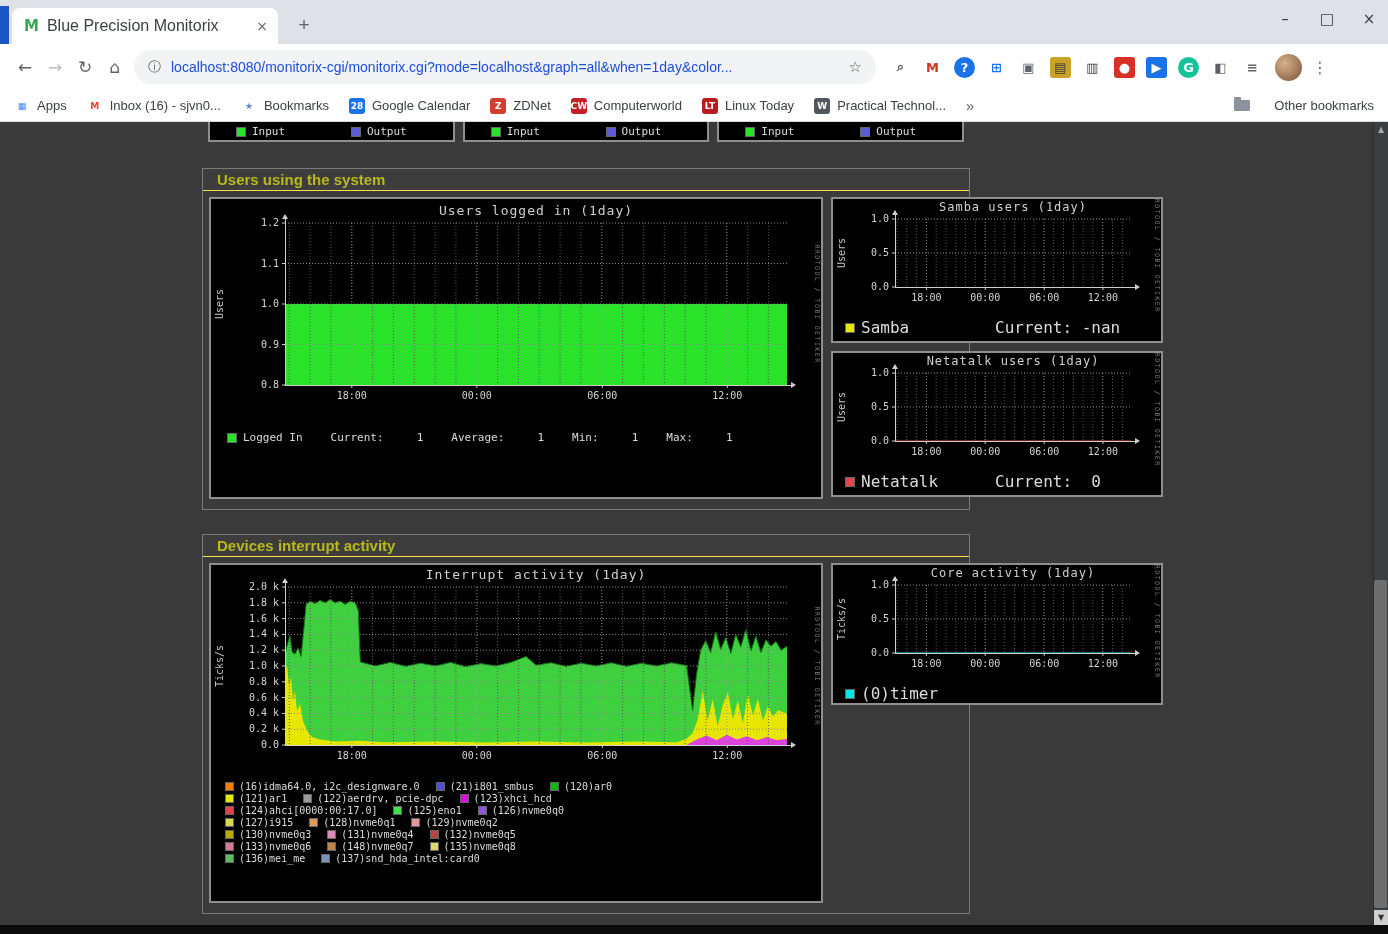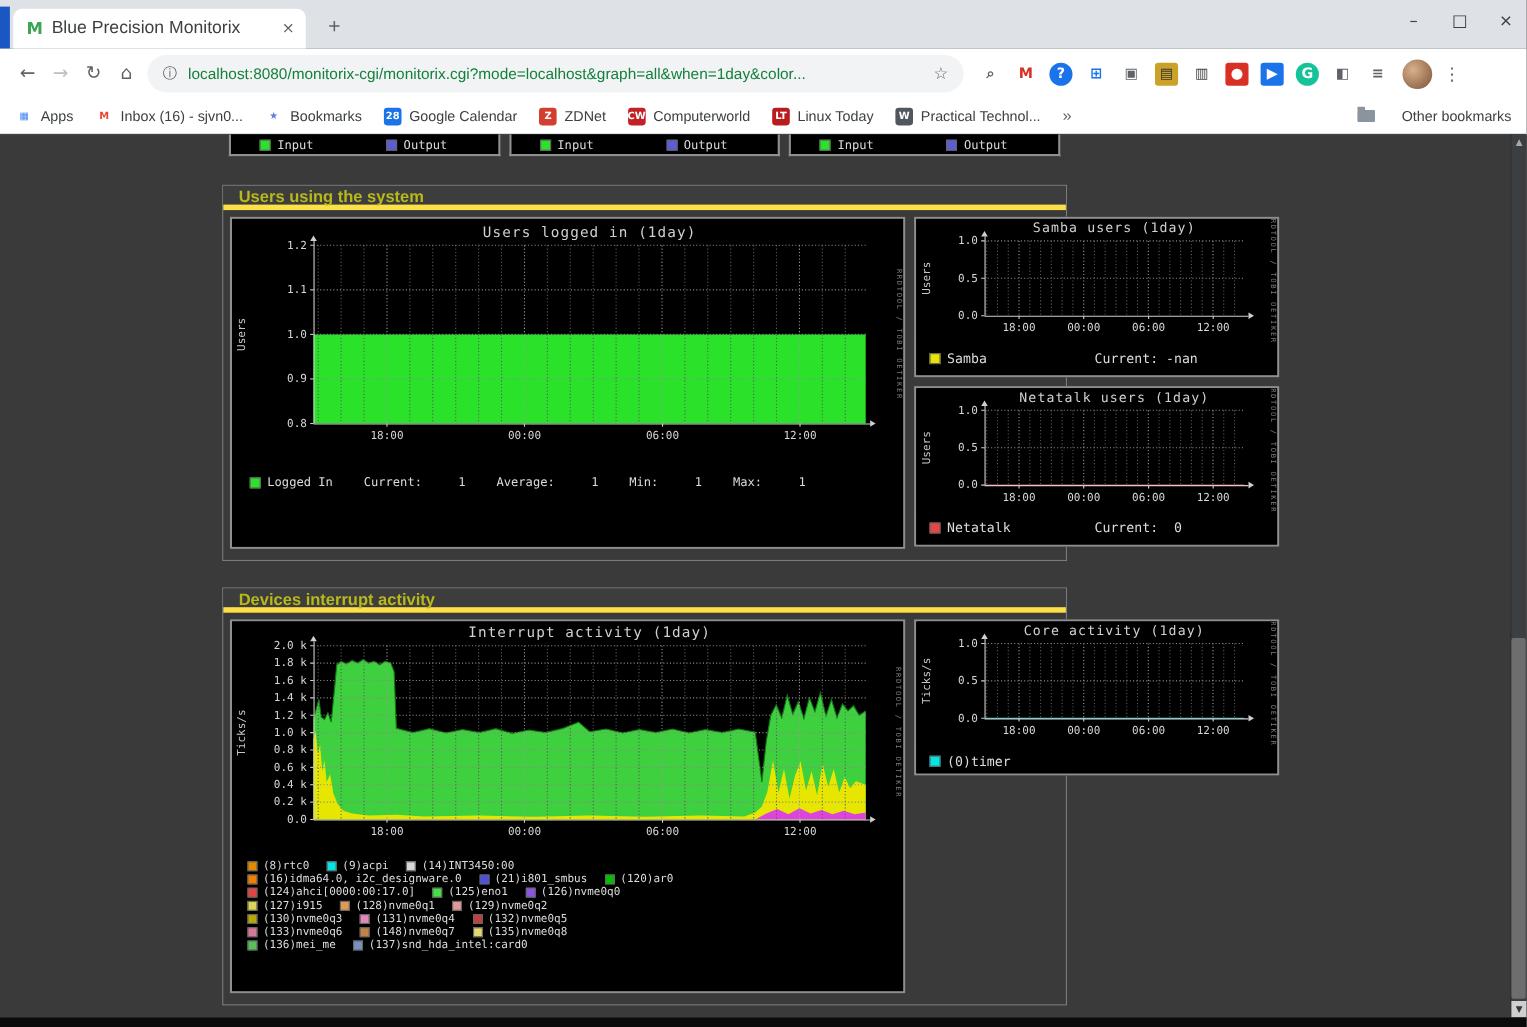--- a/index.html
+++ b/index.html
@@ -16,21 +16,21 @@
   .newtab{position:absolute;left:292px;top:13px;width:24px;height:24px;color:#5f6368;font-size:19px;line-height:24px;text-align:center}
   .win-controls{position:absolute;right:12px;top:10px;display:flex;gap:28px;color:#3c4043;font-size:15px;font-family:"DejaVu Sans",sans-serif}
   .win-controls span{width:14px;text-align:center}
 
   
   .toolbar{height:46px;background:#fff;display:flex;align-items:center;padding:0 10px}
   .nav-ico{width:30px;height:30px;display:flex;align-items:center;justify-content:center;font-size:17px;color:#5f6368;font-family:"DejaVu Sans",sans-serif}
   .nav-ico.fwd{color:#bcc0c4}
   .omnibox{width:742px;height:34px;background:#f1f3f4;border-radius:17px;display:flex;align-items:center;gap:10px;padding:0 14px;margin-left:4px}
   .omni-info{color:#5f6368;font-size:13px;font-family:"DejaVu Sans",sans-serif}
-  .omni-url{flex:1;font-size:14px;color:#15803d;white-space:nowrap;overflow:hidden}
+  .omni-url{flex:1;font-size:14px;color:#1d4ed8;white-space:nowrap;overflow:hidden}
   .omni-star{color:#5f6368;font-size:15px;font-family:"DejaVu Sans",sans-serif}
   .extensions{display:flex;align-items:center;gap:11px;margin-left:14px}
   .ext{width:21px;height:21px;display:flex;align-items:center;justify-content:center;font-size:13px;font-weight:bold;font-family:"DejaVu Sans",sans-serif}
   .avatar{width:27px;height:27px;border-radius:50%;background:radial-gradient(circle at 35% 35%,#d7b08c,#7a5236);margin-left:12px;flex:none}
   .menu3{color:#5f6368;font-size:16px;margin-left:10px;width:16px;text-align:center;font-family:"DejaVu Sans",sans-serif}
 
   
   .bookmarks{height:32px;background:#fff;border-bottom:1px solid #d7d9dc;display:flex;align-items:center;gap:20px;padding:0 14px}
   .bm{display:flex;align-items:center;gap:7px}
   .bm-ico{width:16px;height:16px;border-radius:3px;display:flex;align-items:center;justify-content:center;font-size:9px;font-weight:bold;font-family:"DejaVu Sans",sans-serif;flex:none}
@@ -50,37 +50,37 @@
   .cut-panel{height:20px;background:#000;border:2px solid #8f8f8f;border-top:none;flex:1;display:flex;align-items:flex-end}
   .cut-legend{width:100%;display:flex;justify-content:space-between;align-items:center;padding:0 46px 2px 26px;color:#dcdcdc;font-family:"DejaVu Sans Mono",monospace;font-size:11px}
   .cut-legend .leg-item{display:inline-flex;align-items:center}
   .cut-legend .sw{width:10px;height:10px;margin-right:6px;border:1px solid #666}
   .sw-in{background:#2be22b}
   .sw-out{background:#5c5cd6}
 
   
   .mx-section{border:1px solid #7b7b7b;margin-top:26px;background:#3a3a3a}
   .sec2{margin-top:24px}
-  .sec-header{height:22px;line-height:22px;background:#3d3d3d;border-bottom:5px solid #fde047;color:#b9b91c;font-weight:bold;font-size:15px;padding-left:14px}
+  .sec-header{height:22px;line-height:22px;background:#3d3d3d;border-bottom:1px solid #fde047;color:#b9b91c;font-weight:bold;font-size:15px;padding-left:14px}
   .sec-body{display:flex;gap:8px;padding:6px 6px 10px 6px}
   .col{display:flex;flex-direction:column;gap:8px;width:332px}
   .panel{background:#000;border:2px solid #8f8f8f}
   .panel.big{width:614px;height:302px}
   .panel.big.tall{height:340px}
   .panel.sm{width:332px;height:146px}
   .panel.sm.short{height:142px}
 
   
   .gbox{background:#000;width:100%;height:100%;overflow:hidden}
   .leg{margin:16px 0 0 16px;color:#dcdcdc;font-family:"DejaVu Sans Mono",monospace;font-size:11px}
   .leg-row{display:flex;align-items:center;gap:28px;margin-bottom:2px}
   .leg-item{display:inline-flex;align-items:center}
   .leg .sw{width:10px;height:10px;margin-right:6px;border:1px solid #666;flex:none}
   .leg .lt{white-space:pre}
-  .leg-sm .leg{margin:3px 0 0 12px;font-size:12px}
+  .leg-sm .leg{margin:3px 0 0 12px;font-size:16px}
   .leg-sm .leg-row{gap:0}
   .leg-sm .leg-item:first-child{min-width:150px}
   .leg-int .leg{margin:8px 0 0 14px;font-size:10px}
   .leg-int .leg-row{gap:16px;margin-bottom:1px}
   .leg-int .leg .sw{width:9px;height:9px;margin-right:5px}
 
   
   .scrollbar{position:absolute;top:0;right:0;width:15px;height:100%;background:#3c3f41;border-left:1px solid #2e2e2e}
   .sb-btn{height:15px;display:flex;align-items:center;justify-content:center;color:#a8a8a8;font-size:8px;font-family:"DejaVu Sans",sans-serif}
   .sb-btn.bottom{position:absolute;bottom:0;width:100%;background:#cfcfcf;color:#333}
@@ -526,44 +526,44 @@
                   <line x1="391.3" y1="180" x2="391.3" y2="183" stroke="#cfcfcf"></line>
                   <text x="391.3" y="194" text-anchor="middle" fill="#d6d6d6" font-size="10" font-family="DejaVu Sans Mono, monospace">06:00</text>
                   <line x1="516.3" y1="180" x2="516.3" y2="183" stroke="#cfcfcf"></line>
                   <text x="516.3" y="194" text-anchor="middle" fill="#d6d6d6" font-size="10" font-family="DejaVu Sans Mono, monospace">12:00</text>
                   <text x="325" y="14" text-anchor="middle" fill="#d0d0d0" font-size="13" font-family="DejaVu Sans Mono, monospace" letter-spacing="1">Interrupt activity  (1day)</text>
                   <text x="12" y="101" text-anchor="middle" fill="#c6c6c6" font-size="10" font-family="DejaVu Sans Mono, monospace" transform="rotate(-90 12 101)">Ticks/s</text>
                   <text x="604" y="101" text-anchor="middle" fill="#7f7f7f" font-size="6.5" font-family="DejaVu Sans Mono, monospace" letter-spacing="1.5" transform="rotate(90 604 101)">RRDTOOL / TOBI OETIKER</text>
                 </svg><div class="leg">
                   <div class="leg-row">
                     <span class="leg-item">
-                      <span class="sw" style="background: rgb(224, 138, 0);"></span>
-                      <span class="lt">(8)rtc0</span>
-                    </span>
-                    <span class="leg-item">
-                      <span class="sw" style="background: rgb(0, 229, 229);"></span>
-                      <span class="lt">(9)acpi</span>
-                    </span>
-                    <span class="leg-item">
-                      <span class="sw" style="background: rgb(216, 216, 216);"></span>
-                      <span class="lt">(14)INT3450:00</span>
+                      <span class="sw" style="background: rgb(240, 128, 0);"></span>
+                      <span class="lt">(16)idma64.0, i2c_designware.0</span>
+                    </span>
+                    <span class="leg-item">
+                      <span class="sw" style="background: rgb(78, 78, 224);"></span>
+                      <span class="lt">(21)i801_smbus</span>
+                    </span>
+                    <span class="leg-item">
+                      <span class="sw" style="background: rgb(0, 192, 0);"></span>
+                      <span class="lt">(120)ar0</span>
                     </span>
                   </div>
                   <div class="leg-row">
                     <span class="leg-item">
-                      <span class="sw" style="background: rgb(240, 128, 0);"></span>
-                      <span class="lt">(16)idma64.0, i2c_designware.0</span>
-                    </span>
-                    <span class="leg-item">
-                      <span class="sw" style="background: rgb(78, 78, 224);"></span>
-                      <span class="lt">(21)i801_smbus</span>
-                    </span>
-                    <span class="leg-item">
-                      <span class="sw" style="background: rgb(0, 192, 0);"></span>
-                      <span class="lt">(120)ar0</span>
+                      <span class="sw" style="background: rgb(230, 230, 0);"></span>
+                      <span class="lt">(121)ar1</span>
+                    </span>
+                    <span class="leg-item">
+                      <span class="sw" style="background: rgb(154, 154, 154);"></span>
+                      <span class="lt">(122)aerdrv, pcie-dpc</span>
+                    </span>
+                    <span class="leg-item">
+                      <span class="sw" style="background: rgb(228, 0, 228);"></span>
+                      <span class="lt">(123)xhci_hcd</span>
                     </span>
                   </div>
                   <div class="leg-row">
                     <span class="leg-item">
                       <span class="sw" style="background: rgb(224, 68, 68);"></span>
                       <span class="lt">(124)ahci[0000:00:17.0]</span>
                     </span>
                     <span class="leg-item">
                       <span class="sw" style="background: rgb(68, 224, 68);"></span>
                       <span class="lt">(125)eno1</span>

